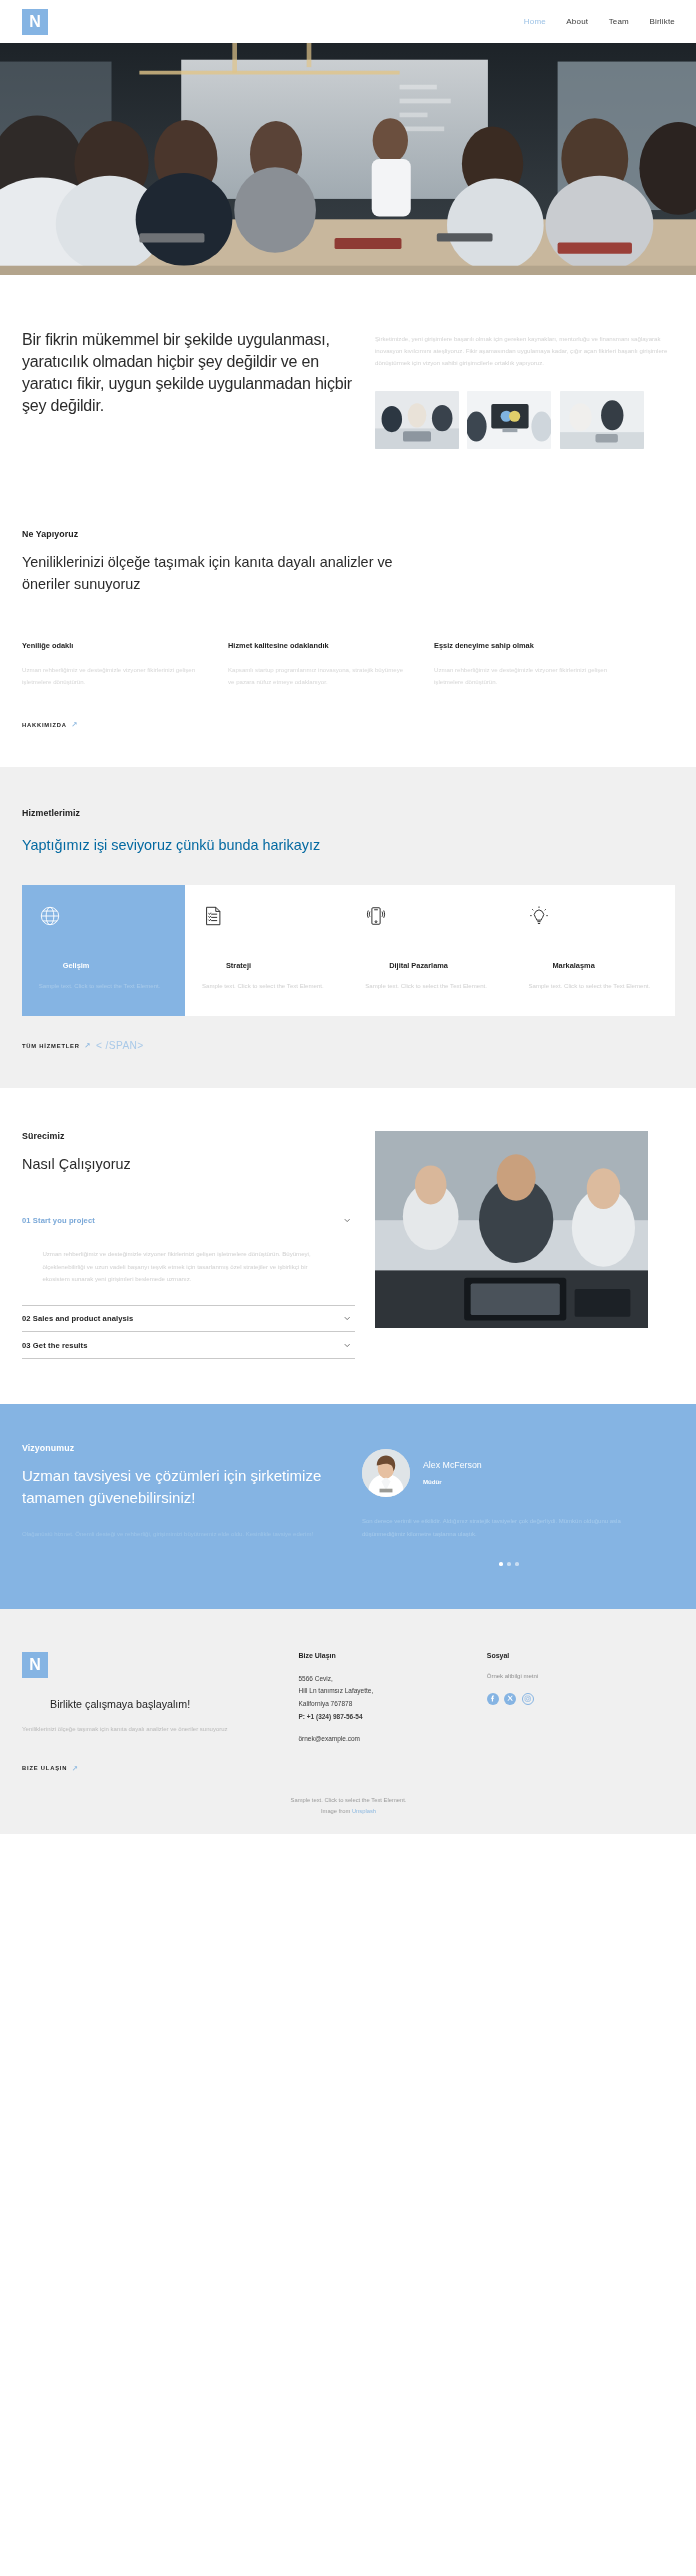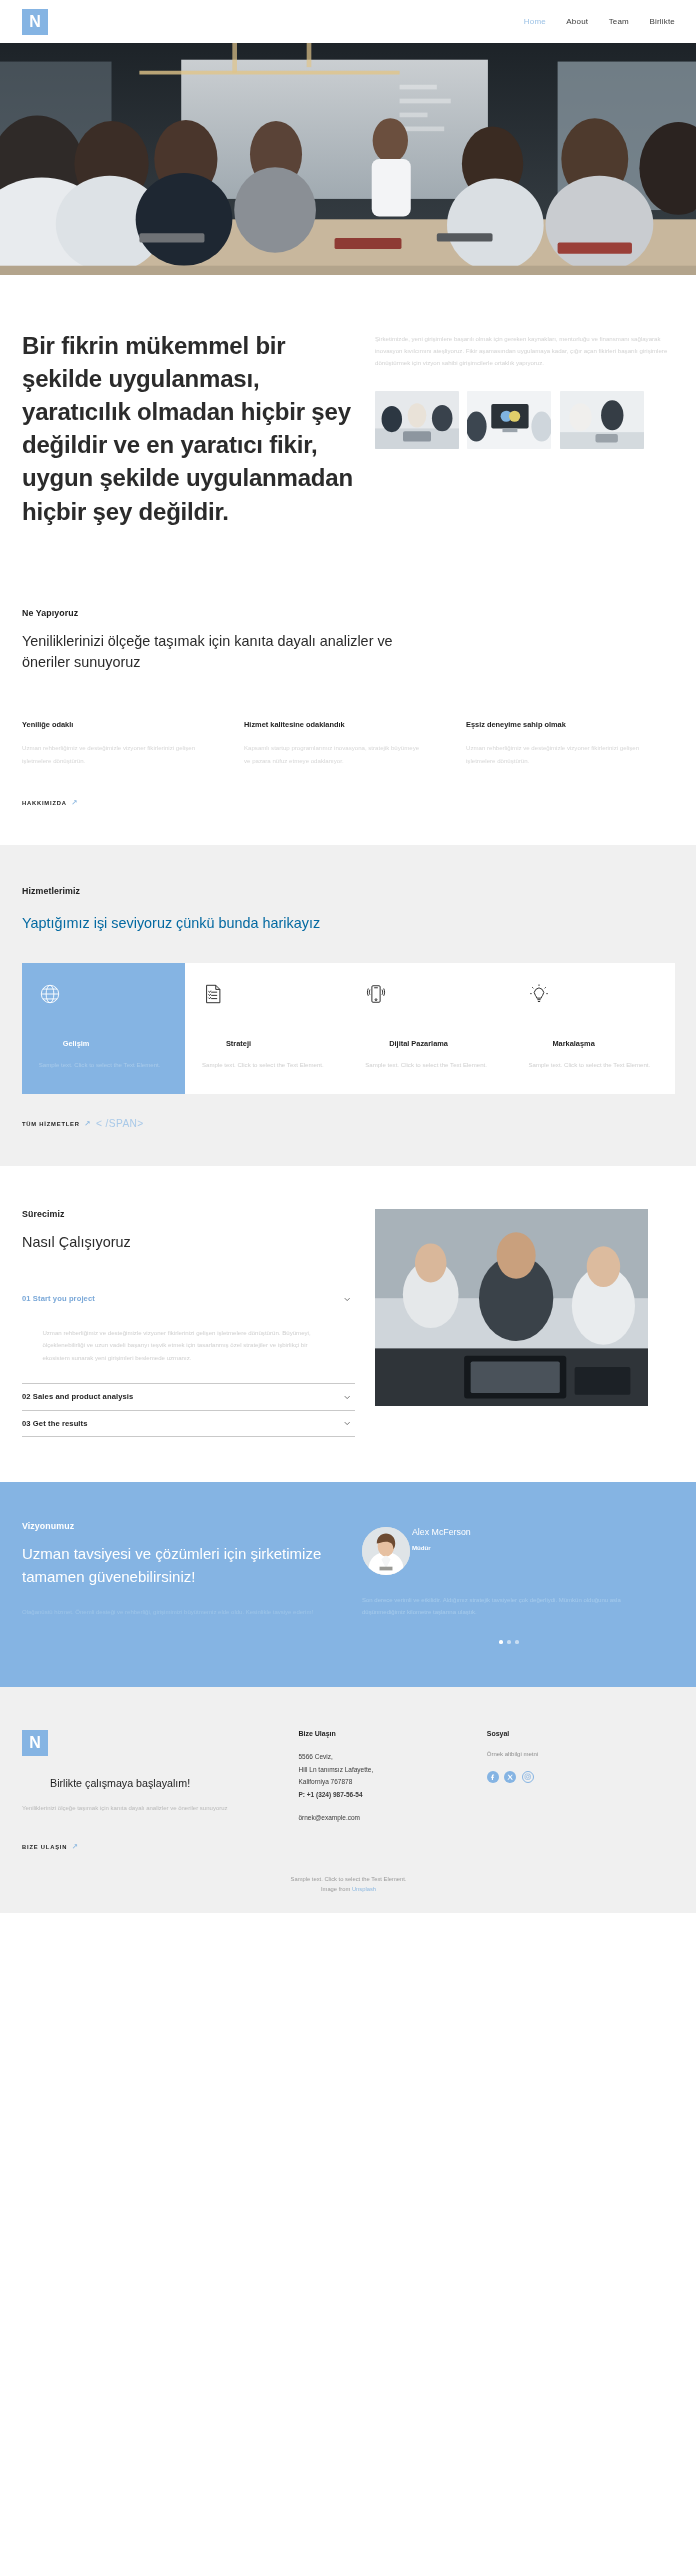--- a/index.html
+++ b/index.html
@@ -19,32 +19,32 @@
   .nav a{font-size:8px;color:#3c3c3c;text-decoration:none;letter-spacing:0.2px;}
   .nav a.active{color:#9cc2e6;}
 
   
   .hero{height:232px;position:relative;overflow:hidden;background:#2e3439;}
   .hero svg{display:block;width:697px;height:232px;}
 
   
   .intro{padding:54px 22px 37px 22px;display:flex;gap:0;}
   .intro-left{width:353px;padding-right:20.4px;}
-  .intro-left h1{font-size:24px;line-height:1.38;font-weight:700;color:#2b2b2b;letter-spacing:-0.2px;}
+  .intro-left h1{font-size:16px;line-height:1.38;font-weight:400;color:#2b2b2b;letter-spacing:-0.2px;}
   .intro-right{width:299px;padding-top:3.7px;}
   .intro-right p{font-size:6.1px;line-height:2.0;color:#d2d2d2;}
   .intro-imgs{display:flex;gap:8.4px;margin-top:22px;}
   .intro-imgs .thumb{width:84px;height:58px;border-radius:0.9px;overflow:hidden;}
   .intro-imgs .thumb svg{display:block;width:100%;height:100%;}
 
   
   .whatwedo{padding:43px 22px 0 22px;}
   .eyebrow{font-size:8.8px;font-weight:700;color:#212121;letter-spacing:0.1px;margin-bottom:13px;}
   .sec-title{font-size:14.4px;line-height:1.5;font-weight:400;color:#2b2b2b;max-width:372px;}
-  .features{display:flex;margin-top:45px;gap:16px;}
+  .features{display:flex;margin-top:45px;gap:0;}
   .feature{width:206px;padding-right:24px;}
   .feature h4{font-size:7.4px;font-weight:700;color:#1f1f1f;line-height:1.55;margin-bottom:12px;}
   .feature p{font-size:6.1px;line-height:2.05;color:#d6d6d6;}
   .morelink{margin-top:32px;display:inline-flex;align-items:center;gap:4.6px;font-size:5.8px;
             font-weight:700;letter-spacing:0.8px;color:#232323;text-decoration:none;}
   .arrow-ne{color:#8db8e0;font-size:7.4px;line-height:1;}
 
   
   .services{background:#f0f0f0;margin-top:37px;padding:41px 22px 37px 22px;}
   .svc-head .eyebrow{margin-bottom:19px;}
@@ -77,21 +77,21 @@
   .process-right .ph{width:100%;height:197px;overflow:hidden;}
   .process-right .ph svg{display:block;width:100%;height:100%;}
 
   
   .vision{background:#85b4e3;padding:39px 22px 43px 22px;display:flex;gap:24px;}
   .vision-left{width:316px;}
   .vision-left .eyebrow{color:#ffffff;font-size:8.8px;margin-bottom:12px;}
   .vision-left h2{font-size:15px;line-height:1.48;font-weight:400;color:#ffffff;}
   .vision-left p{margin-top:18.6px;font-size:6px;line-height:2.0;color:#9dc5e9;}
   .vision-right{width:294px;padding-top:5.6px;}
-  .person{display:flex;align-items:flex-start;gap:2px;}
+  .person{display:flex;align-items:center;gap:13px;}
   .avatar{width:48px;height:48px;border-radius:50%;overflow:hidden;background:#dfe4e7;flex:none;}
   .avatar svg{display:block;width:100%;height:100%;}
   .person .nm{font-size:8.8px;color:#ffffff;margin-bottom:7.4px;}
   .person .rl{font-size:6.1px;font-weight:700;color:#ffffff;}
   .quote{margin-top:18.6px;font-size:6px;line-height:2.05;color:#a6cbec;}
   .dots{display:flex;gap:4.6px;justify-content:center;margin-top:22px;}
   .dot{width:3.7px;height:3.7px;border-radius:50%;background:#ffffff;opacity:.55;}
   .dot.on{opacity:1;}
 
   

